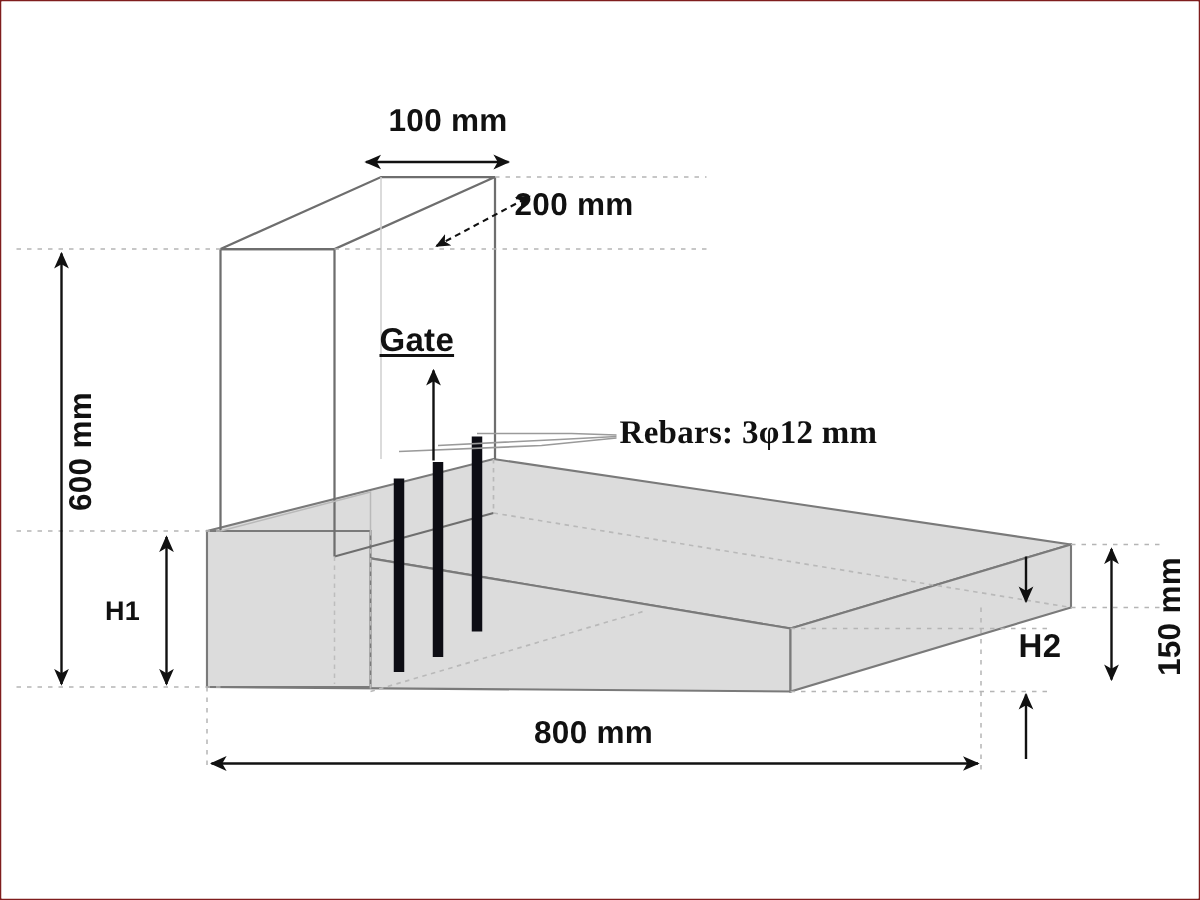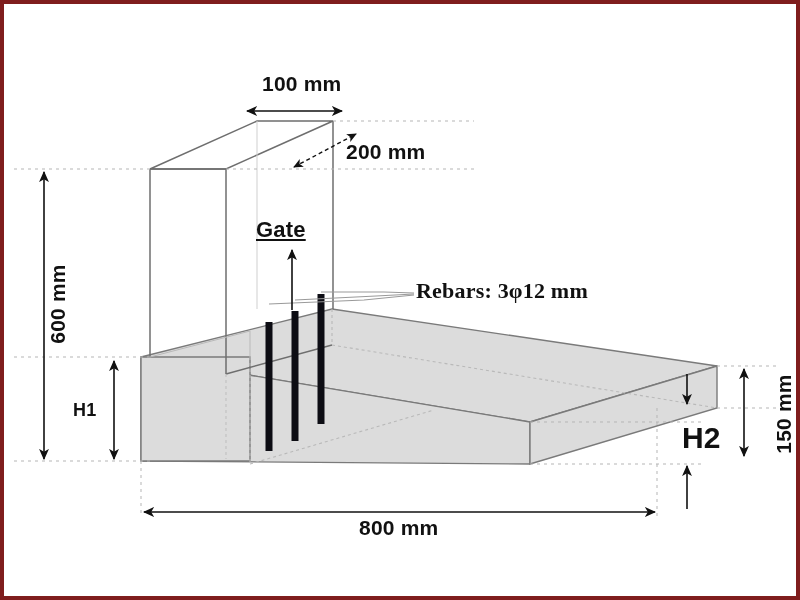--- a/index.html
+++ b/index.html
@@ -7,21 +7,21 @@
   body{
     width:800px;height:600px;
     background:#ffffff;
     font-family:"Liberation Sans", sans-serif;
     overflow:hidden;
   }
   #frame{
     position:relative;
     width:800px;height:600px;
     box-sizing:border-box;
-    border:4px solid #7f1d1d;
+    border:1px solid #7f1d1d;
     background:#ffffff;
   }
   #stage{
     position:absolute;
     inset:0;
     background:#ffffff;
   }
   svg#dwg{
     position:absolute;
     left:0;top:0;
@@ -150,29 +150,29 @@
       </g>
 
       <g>
         <line x1="683" y1="370" x2="683" y2="400" stroke="#111111" stroke-width="1.6" marker-end="url(#ah)"></line>
         <line x1="683" y1="505" x2="683" y2="462" stroke="#111111" stroke-width="1.6" marker-end="url(#ah)"></line>
       </g>
     </svg>
 
     <div class="lbl sans" style="left:258px;top:68px;font-size:21px;">100 mm</div>
 
-    <div class="lbl sans" style="left:342px;top:136px;font-size:21px;">200 mm</div>
+    <div class="lbl sans" style="left:342px;top:124px;font-size:21px;">200 mm</div>
 
     <div class="lbl sans rot" style="left:14px;top:288px;font-size:21px;transform:rotate(-90deg);">600 mm</div>
 
     <div class="lbl sans" style="left:69px;top:396px;font-size:18px;">H1</div>
 
-    <div class="lbl sans" style="left:678px;top:417px;font-size:30px;">H2</div>
+    <div class="lbl sans" style="left:678px;top:417px;font-size:22px;">H2</div>
 
-    <div class="lbl sans" style="left:355px;top:476px;font-size:21px;margin-top:36px;">800 mm</div>
+    <div class="lbl sans" style="left:355px;top:476px;font-size:21px;">800 mm</div>
 
     <div class="lbl sans rot" style="left:740px;top:398px;font-size:21px;transform:rotate(-90deg);">150 mm</div>
 
     <div class="lbl sans" style="left:252px;top:213px;font-size:22px;text-decoration:underline;">Gate</div>
 
     <div class="lbl serif" style="left:412px;top:274px;font-size:22px;">Rebars: 3φ12 mm</div>
 
   </div>
 </div>
 

